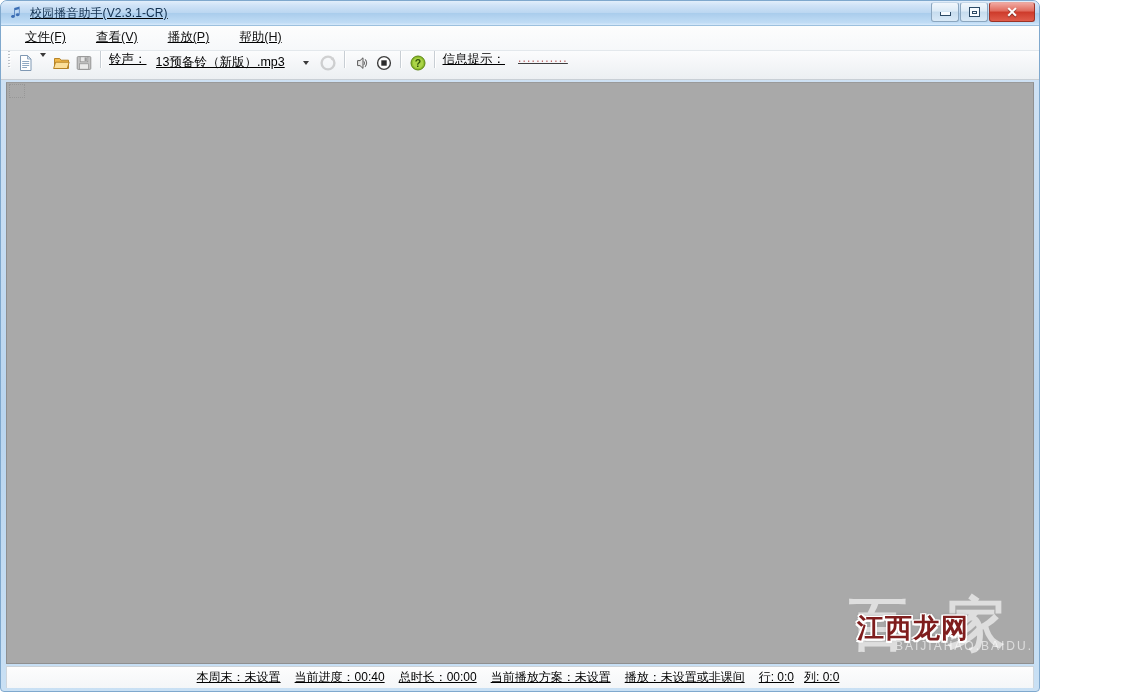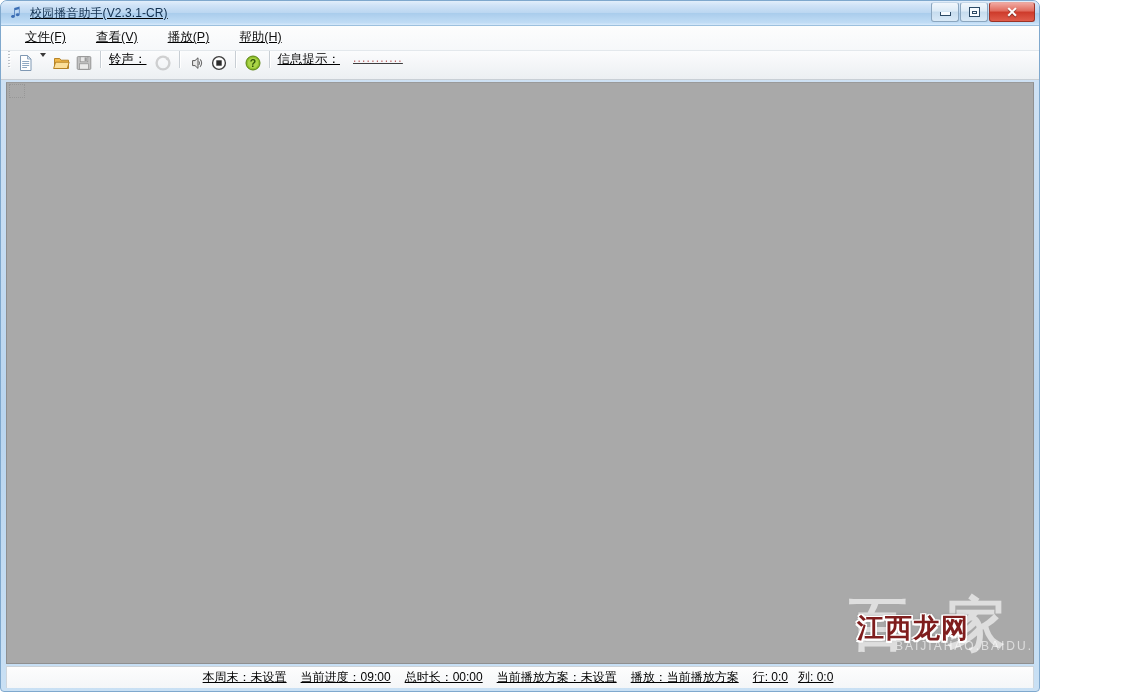--- a/index.html
+++ b/index.html
@@ -385,20 +385,24 @@
         <rect x="2.2" y="2.6" width="13.6" height="12.8" rx="1" fill="#c3c3c3" stroke="#8d8d8d" stroke-width=".9"></rect>
         <rect x="5.2" y="2.8" width="7.6" height="5.0" fill="#e8e8e8" stroke="#8d8d8d" stroke-width=".7"></rect>
         <rect x="9.6" y="3.4" width="2.2" height="3.6" fill="#9a9a9a"></rect>
         <rect x="4.4" y="9.8" width="9.2" height="5.4" fill="#eaeaea" stroke="#8d8d8d" stroke-width=".7"></rect>
       </svg>
     </div>
 
     <span class="tb-sep"></span>
 
     <span class="tb-label">铃声：</span>
+    <div class="combo">
+      <span class="combo-value">13预备铃（新版）.mp3</span>
+      <span class="combo-caret"></span>
+    </div>
 
     <div class="tb-btn">
       <svg width="18" height="18" viewBox="0 0 18 18" opacity=".45">
         <circle cx="9" cy="9" r="6.4" fill="none" stroke="#a0a0a0" stroke-width="2.4"></circle>
         <path d="M13.4 4.4 l1.4 -1.2 l.2 3.6 l-3.4 -1.0 z" fill="#a0a0a0"></path>
       </svg>
     </div>
 
     <span class="tb-sep"></span>
 
@@ -440,21 +444,21 @@
       <div class="watermark">
         <div class="wm-logo">百 家</div>
         <div class="wm-sub">BAIJIAHAO.BAIDU.COM</div>
         <div class="wm-main">江西龙网</div>
       </div>
     </div>
   </div>
 
   <div class="statusbar">
     <span class="sb-item">本周末：未设置</span>
-    <span class="sb-item">当前进度：09:00</span>
+    <span class="sb-item">当前进度：00:40</span>
     <span class="sb-item">总时长：00:00</span>
     <span class="sb-item">当前播放方案：未设置</span>
-    <span class="sb-item">播放：当前播放方案</span>
+    <span class="sb-item">播放：未设置或非课间</span>
     <span class="sb-item tight">行:  0:0</span>
     <span class="sb-item tight">列:  0:0</span>
   </div>
 
 </div>
 
 </body></html>

